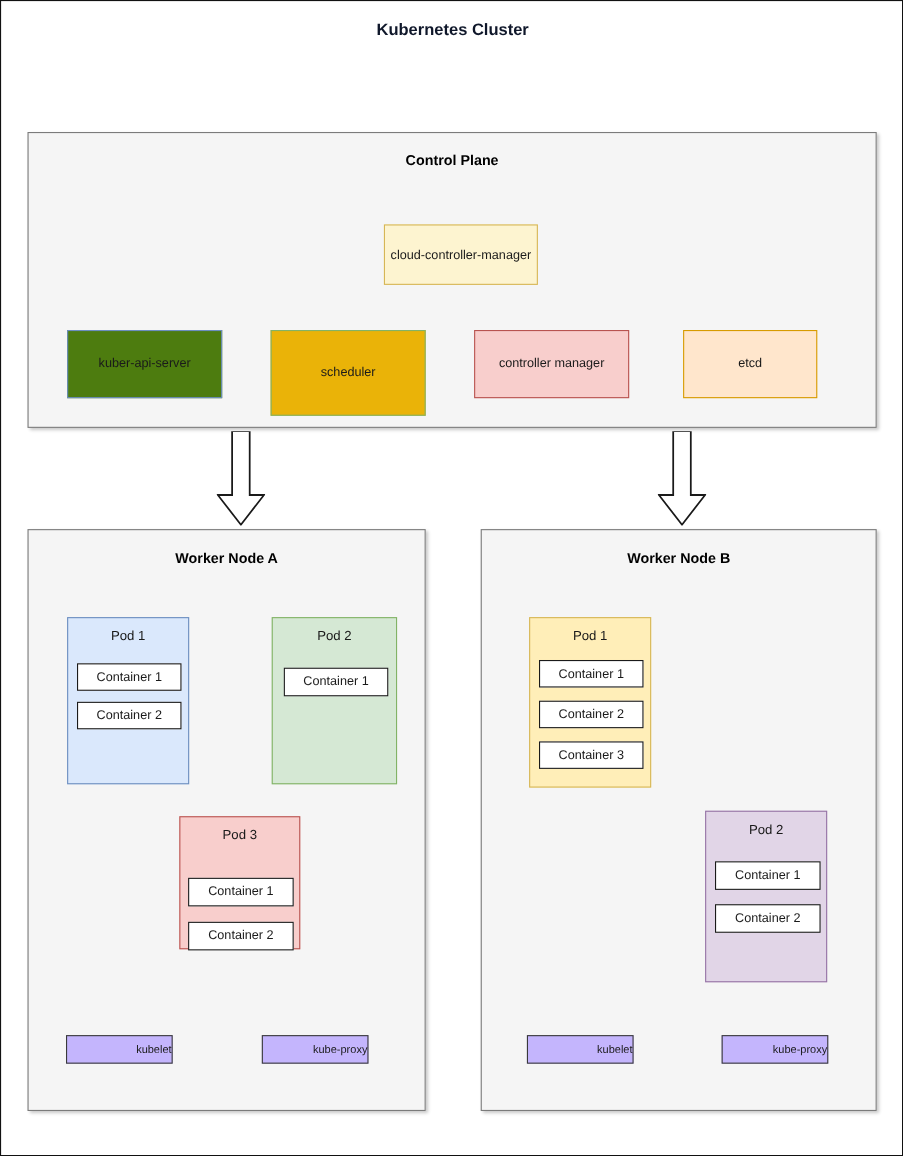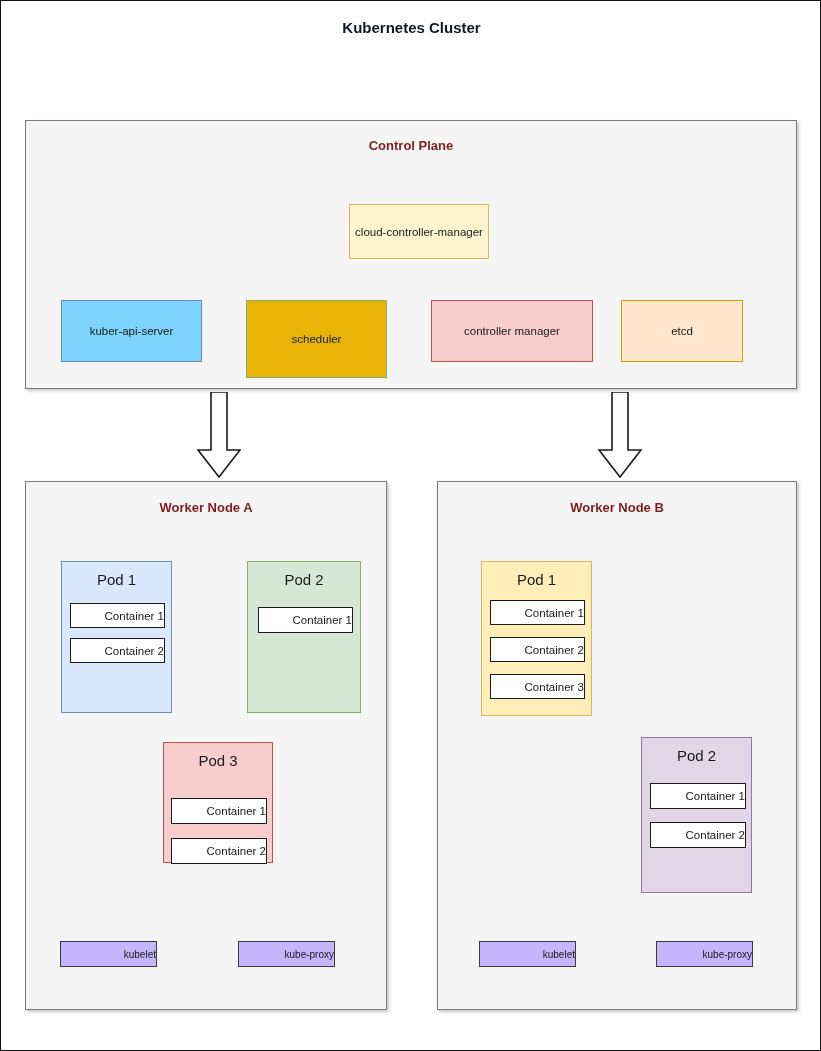--- a/index.html
+++ b/index.html
@@ -37,21 +37,21 @@
     border: 1px solid #7b7b7b;
     box-shadow: 2px 2px 3px rgba(0,0,0,0.22);
   }
   .group-title {
     position: absolute;
     left: 0;
     width: 100%;
     text-align: center;
     font-size: 13px;
     font-weight: bold;
-    color: #7f1d1d;
+    color: #000000;
   }
 
   
   .comp {
     position: absolute;
     display: flex;
     align-items: center;
     justify-content: center;
     font-size: 11.5px;
     color: #1a1a1a;
@@ -64,28 +64,28 @@
     position: absolute;
     border-width: 1.5px;
     border-style: solid;
   }
   .pod-label {
     position: absolute;
     left: 0;
     width: 100%;
     top: 9px;
     text-align: center;
-    font-size: 15px;
+    font-size: 12px;
     color: #1a1a1a;
   }
   .container-box {
     position: absolute;
     display: flex;
     align-items: center;
-    justify-content: flex-end;
+    justify-content: center;
     background: #ffffff;
     border: 1.6px solid #1a1a1a;
     font-size: 11.5px;
     color: #1a1a1a;
   }
 
   
   .svcbox {
     position: absolute;
     display: flex;
@@ -110,29 +110,29 @@
   <div class="diagram-title">Kubernetes Cluster</div>
 
   <div class="group" style="left:24px; top:119px; width:772px; height:269px;">
     <div class="group-title" style="top:17px;">Control Plane</div>
   </div>
 
   <div class="comp" style="left:348px; top:203px; width:140px; height:55px; background:#fdf4d0; border-color:#d6b656;">
     <span>cloud-controller-manager</span>
   </div>
 
-  <div class="comp" style="left:60px; top:299px; width:141px; height:62px; background:#7dd3fc; border-color:#6c8ebf;">
+  <div class="comp" style="left:60px; top:299px; width:141px; height:62px; background:#4d7c0f; border-color:#6c8ebf;">
     <span>kuber-api-server</span>
   </div>
 
   <div class="comp" style="left:245px; top:299px; width:141px; height:78px; background:#eab308; border-color:#82b366;">
     <span>scheduler</span>
   </div>
 
-  <div class="comp" style="left:430px; top:299px; width:162px; height:62px; background:#f8cecc; border-color:#b85450;">
+  <div class="comp" style="left:430px; top:299px; width:141px; height:62px; background:#f8cecc; border-color:#b85450;">
     <span>controller manager</span>
   </div>
 
   <div class="comp" style="left:620px; top:299px; width:122px; height:62px; background:#ffe6cc; border-color:#d79b00;">
     <span>etcd</span>
   </div>
 
   <svg class="arrow" style="left:196px; top:391px;" width="44" height="86" viewBox="0 0 44 86">
     <polygon points="14,0 30,0 30,58 43,58 22,85 1,58 14,58" fill="#ffffff" stroke="#1a1a1a" stroke-width="1.6" stroke-linejoin="miter"></polygon>
   </svg>

